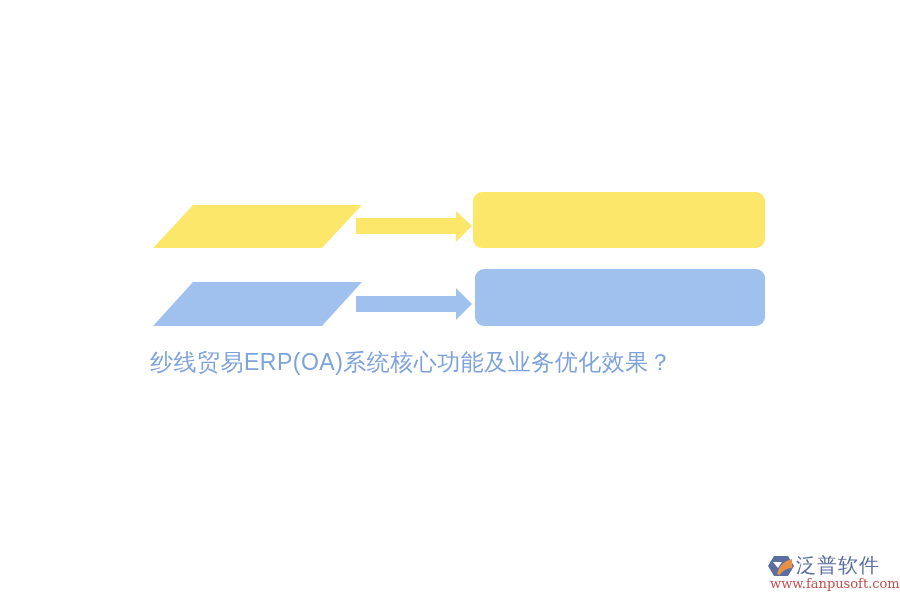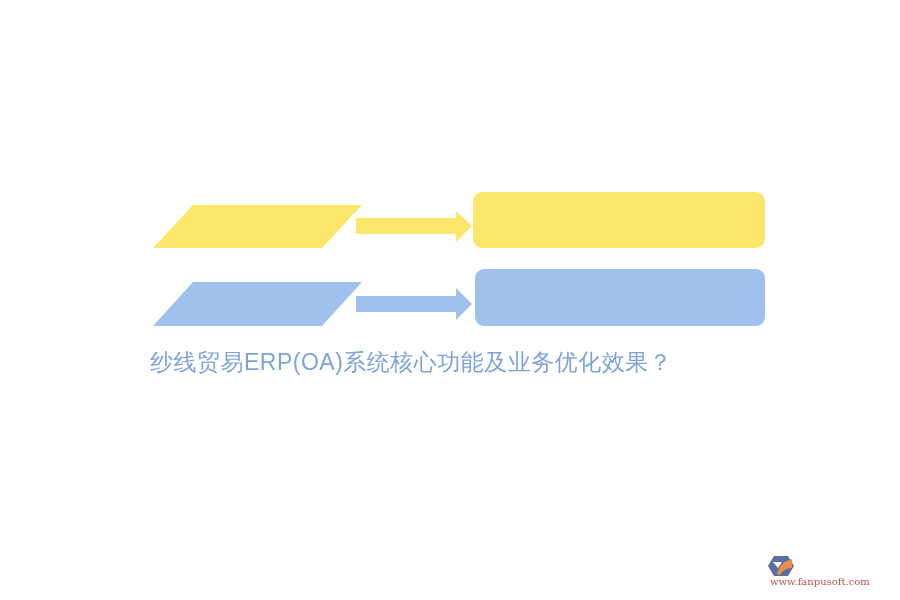--- a/index.html
+++ b/index.html
@@ -12,21 +12,21 @@
       position: absolute; left: 150px; top: 347px; width: 625px;
       font-size: 23px; color: #7da3dd; letter-spacing: 0.5px; white-space: nowrap;
       font-family: Liberation Sans, sans-serif;
     }
     .logo { position: absolute; left: 768px; top: 552px; width: 125px; height: 40px; }
     .logo-name {
       position: absolute; left: 28px; top: 0px; font-size: 20px; color: #5a6fa0;
       font-family: "DejaVu Sans", sans-serif; letter-spacing: 1px; white-space: nowrap;
     }
     .logo-url {
-      position: absolute; left: 2px; top: 24px; font-size: 10px; color: #c0504d;
+      position: absolute; left: 2px; top: 24px; font-size: 13px; color: #c0504d;
       font-family: "DejaVu Serif", serif; white-space: nowrap;
     }
   </style>
 </head>
 <body>
 
 <svg class="abs" style="left:0;top:0" width="900" height="600">
   <polygon points="193,205 362,205 322,248 153,248" fill="#fde76a"></polygon>
   <polygon points="356,218 456,218 456,211 472,226 456,242 456,234 356,234" fill="#fde76a"></polygon>
   <rect x="473" y="192" width="292" height="56" rx="9" ry="9" fill="#fde76a"></rect>
@@ -37,14 +37,15 @@
 </svg>
 
 <div class="title">纱线贸易ERP(OA)系统核心功能及业务优化效果？</div>
 
 <div class="logo">
   <svg class="abs" style="left:0;top:2px" width="26" height="24">
     <polygon points="6,2 20,2 26,12 20,22 6,22 0,12" fill="#5a6fa0"></polygon>
     <path d="M9,20 C11,12 16,7 24,5 L24,14 C19,14 14,17 12,21 Z" fill="#e8904a"></path>
     <path d="M5,8 L14,8 L10,14 Z" fill="#ffffff"></path>
   </svg>
+  <span class="logo-name">泛普软件</span>
   <span class="logo-url">www.fanpusoft.com</span>
 </div>
 
 </body></html>

